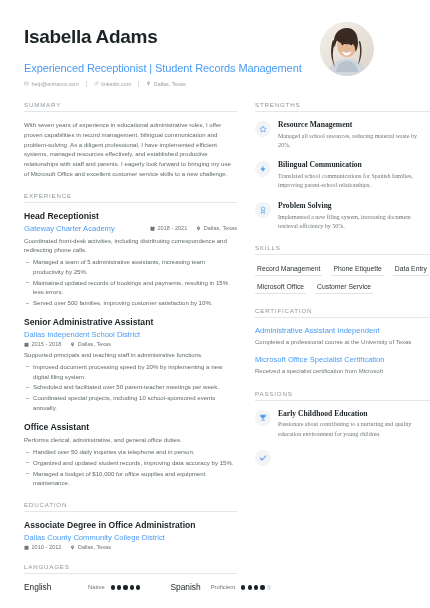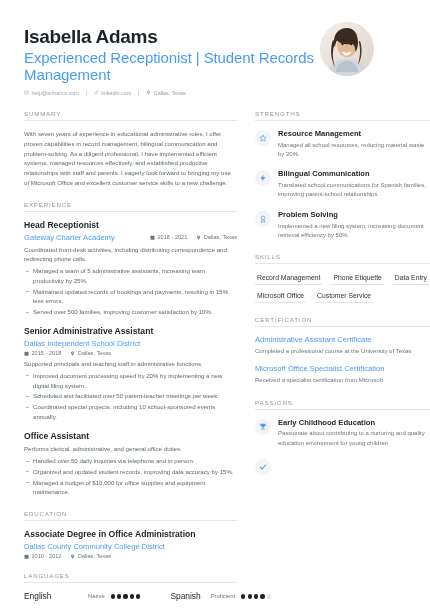--- a/index.html
+++ b/index.html
@@ -13,21 +13,21 @@
   .page { width: 398px; height: 608px; padding: 22px 24px 0 24px; position: relative; }
 
   
   .header { display: flex; align-items: flex-start; justify-content: space-between; }
   .header-left { padding-top: 4px; }
   .name {
     font-size: 19px; font-weight: 700; letter-spacing: -0.3px;
     color: #1c2326; line-height: 1.15;
   }
   .headline {
-    margin-top: 1px; font-size: 15px; color: #4a9bf5; font-weight: 400;
+    margin-top: 14px; font-size: 11px; color: #4a9bf5; font-weight: 400;
     letter-spacing: -0.1px;
   }
   .contact-row { margin-top: 7px; display: flex; align-items: center; gap: 7px; }
   .contact-item { display: flex; align-items: center; gap: 2.5px; font-size: 5.4px; color: #9aa3a8; }
   .contact-item svg { display:block; }
   .sep { width: 1px; height: 6px; background: #d7dcde; }
   .avatar {
     width: 54px; height: 54px; border-radius: 50%;
     overflow: hidden; flex: 0 0 54px; position: relative;
     background: #e9e3dc;
@@ -83,21 +83,21 @@
 
   
   .item { display: flex; gap: 7px; margin-bottom: 10px; align-items: flex-start; }
   .item:last-child { margin-bottom: 0; }
   .item-ico {
     width: 16px; height: 16px; border-radius: 50%; background: #f2f4f6;
     flex: 0 0 16px; display: flex; align-items: center; justify-content: center;
     margin-top: 1px;
   }
   .item-ico svg { display: block; }
-  .item-body { flex: 1 1 auto; }
+  .item-body { flex: 1 1 auto; font-family: Liberation Serif, serif; }
   .item-title { font-size: 7.6px; font-weight: 700; color: #1c2326; line-height: 1.3; }
   .item-desc { margin-top: 2px; font-size: 6px; line-height: 1.55; color: #6d767b; }
 
   
   .skills { display: flex; flex-wrap: wrap; gap: 5px 9px; }
   .skill {
     font-size: 6.8px; color: #2e3538; padding: 2px 2px 3px 2px;
     border-bottom: 1px solid #dfe3e5;
   }
 
@@ -391,21 +391,21 @@
           <span class="skill">Phone Etiquette</span>
           <span class="skill">Data Entry</span>
           <span class="skill">Microsoft Office</span>
           <span class="skill">Customer Service</span>
         </div>
       </div>
 
       <div class="sec">
         <div class="sec-title">CERTIFICATION</div>
         <div class="cert">
-          <div class="cert-title">Administrative Assistant Certificate</div>
+          <div class="cert-title">Administrative Assistant Independent</div>
           <div class="cert-desc">Completed a professional course at the University of Texas</div>
         </div>
         <div class="cert">
           <div class="cert-title">Microsoft Office Specialist Certification</div>
           <div class="cert-desc">Received a specialist certification from Microsoft</div>
         </div>
       </div>
 
       <div class="sec">
         <div class="sec-title">PASSIONS</div>

